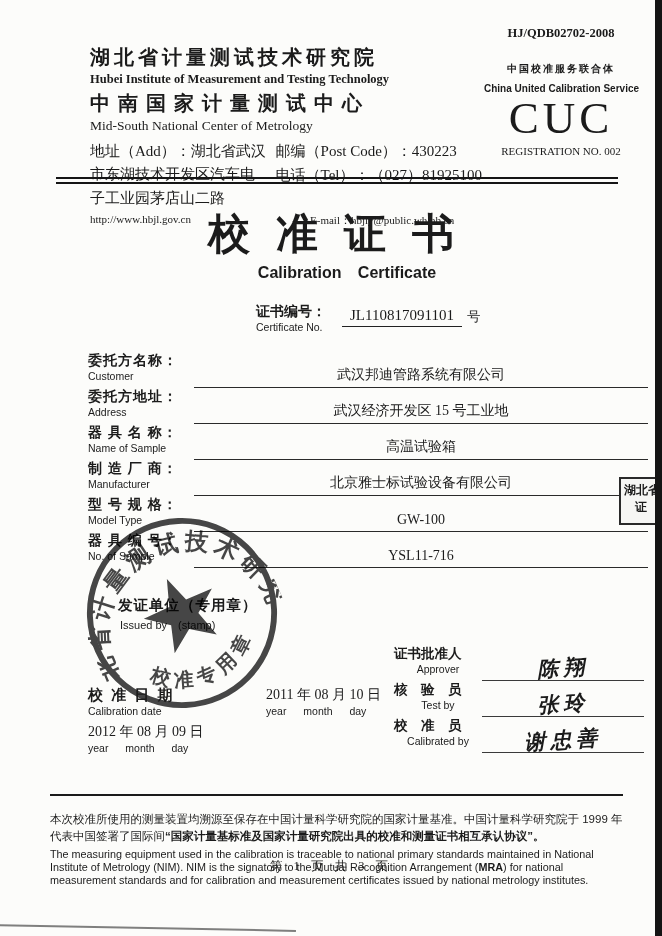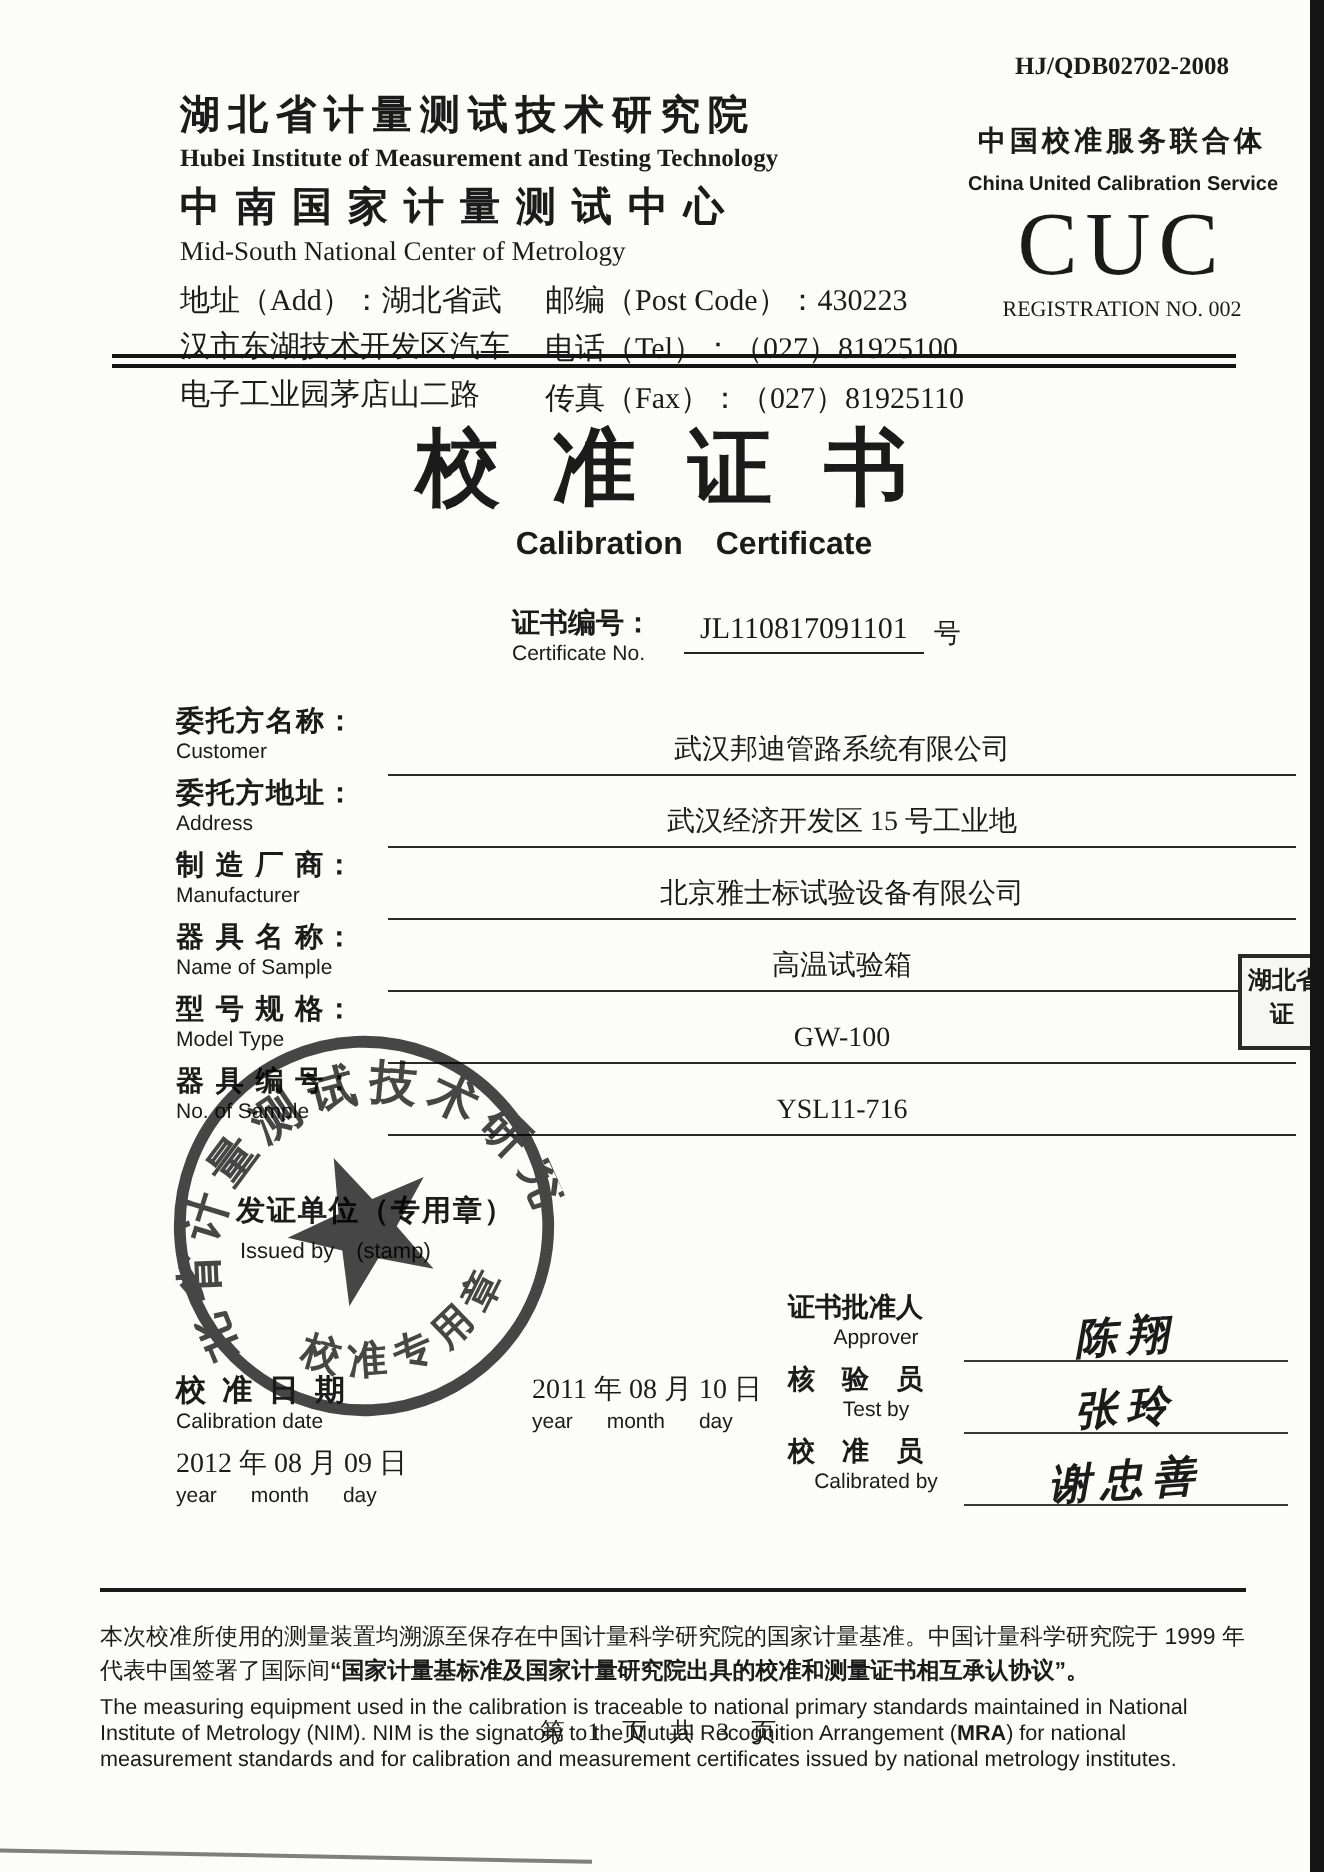--- a/index.html
+++ b/index.html
@@ -17,21 +17,21 @@
   .contact  { display:flex; margin-top:6px; font-size:15px; font-family:"Liberation Serif", serif; }
   .contact-left  { width:212px; line-height:1.55; }
   .contact-right { margin-left:8px; line-height:1.55; white-space:nowrap; }
   .contact-right div { margin-bottom:1px; }
   .site-row { display:flex; font-size:11px; margin-top:3px; font-family:"Liberation Serif", serif; }
   .website  { width:212px; }
   .email    { margin-left:8px; white-space:nowrap; }
   
   .hdr-right { position:absolute; left:484px; top:26px; width:154px; text-align:center; }
   .doc-code  { font-size:12.5px; font-weight:bold; font-family:"Liberation Serif", serif; white-space:nowrap; }
-  .cuc-cn    { font-size:14px; font-weight:bold; letter-spacing:2px; margin-top:21px; white-space:nowrap; }
+  .cuc-cn    { font-size:10px; font-weight:bold; letter-spacing:2px; margin-top:21px; white-space:nowrap; }
   .cuc-en    { font-size:10px; font-weight:bold; margin-top:7px; white-space:nowrap; }
   .cuc-logo  { font-size:45px; line-height:1.0; font-family:"Liberation Serif", serif; letter-spacing:4px; margin-top:2px; }
   .registration { font-size:11px; font-family:"Liberation Serif", serif; margin-top:4px; white-space:nowrap; }
   
   .hdr-rule { position:absolute; left:56px; top:177px; width:562px; height:3px;
               border-top:2px solid #151515; border-bottom:2px solid #151515; }
   .title-cn { position:absolute; top:206px; left:0; width:100%; text-align:center;
               font-size:42px; font-weight:bold; letter-spacing:26px; text-indent:26px; white-space:nowrap; }
   .title-en { position:absolute; top:264px; left:16px; width:100%; text-align:center;
               font-size:16px; font-weight:bold; word-spacing:12px; }
@@ -102,22 +102,25 @@
   <div class="hdr-left">
     <div class="org-cn">湖北省计量测试技术研究院</div>
     <div class="org-en">Hubei Institute of Measurement and Testing Technology</div>
     <div class="center-cn">中南国家计量测试中心</div>
     <div class="center-en">Mid-South National Center of Metrology</div>
     <div class="contact">
       <div class="contact-left">地址（Add）：湖北省武汉市东湖技术开发区汽车电子工业园茅店山二路</div>
       <div class="contact-right">
         <div>邮编（Post Code）：430223</div>
         <div>电话（Tel）：（027）81925100</div>
-        <div>传真（Fax）：（027）81925110</div>
-      </div>
+      </div>
+    </div>
+    <div class="site-row">
+      <div class="website">http://www.hbjl.gov.cn</div>
+      <div class="email">E-mail：hbjly@public.wh.hb.cn</div>
     </div>
   </div>
 
   <div class="hdr-right">
     <div class="doc-code">HJ/QDB02702-2008</div>
     <div class="cuc-cn">中国校准服务联合体</div>
     <div class="cuc-en">China United Calibration Service</div>
     <div class="cuc-logo">CUC</div>
     <div class="registration">REGISTRATION NO. 002</div>
   </div>
@@ -146,31 +149,31 @@
     </div>
     <div class="field-row">
       <div class="field-label">
         <div class="cn">委托方地址：</div>
         <div class="en">Address</div>
       </div>
       <div class="field-value">武汉经济开发区 15 号工业地</div>
     </div>
     <div class="field-row">
       <div class="field-label">
+        <div class="cn">器 具 名 称：</div>
+        <div class="en">Name of Sample</div>
+      </div>
+      <div class="field-value">高温试验箱</div>
+    </div>
+    <div class="field-row">
+      <div class="field-label">
         <div class="cn">制 造 厂 商：</div>
         <div class="en">Manufacturer</div>
       </div>
       <div class="field-value">北京雅士标试验设备有限公司</div>
-    </div>
-    <div class="field-row">
-      <div class="field-label">
-        <div class="cn">器 具 名 称：</div>
-        <div class="en">Name of Sample</div>
-      </div>
-      <div class="field-value">高温试验箱</div>
     </div>
     <div class="field-row">
       <div class="field-label">
         <div class="cn">型 号 规 格：</div>
         <div class="en">Model Type</div>
       </div>
       <div class="field-value">GW-100</div>
     </div>
     <div class="field-row">
       <div class="field-label">

